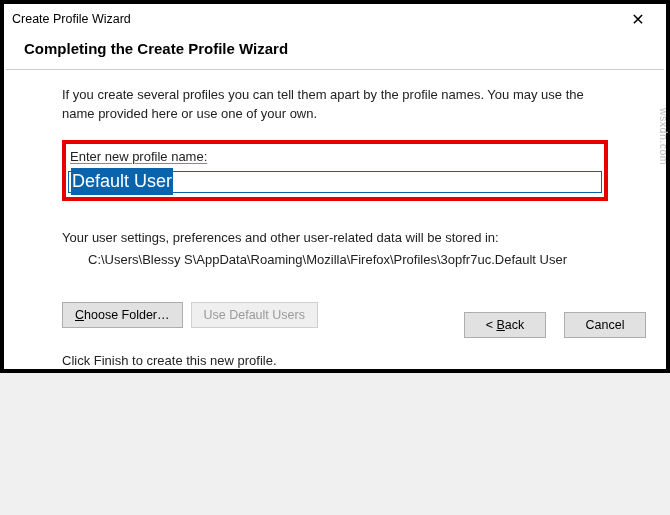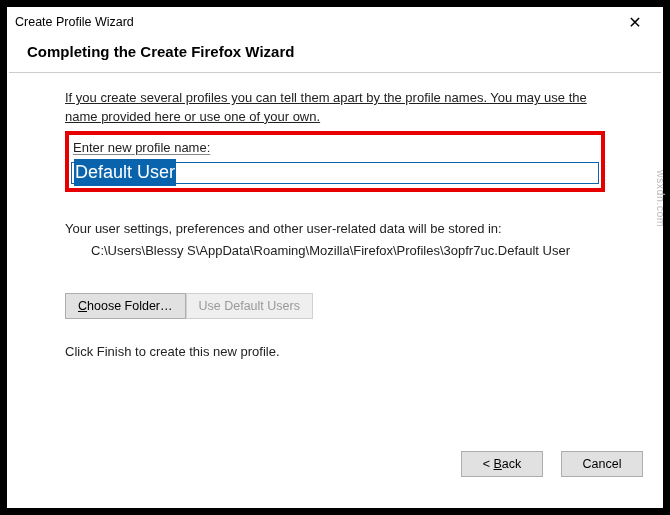--- a/index.html
+++ b/index.html
@@ -7,23 +7,23 @@
     margin: 0;
     font-family: "Segoe UI", Tahoma, sans-serif;
     font-size: 13px;
     background: #f0f0f0;
     width: 670px;
     height: 515px;
     overflow: hidden;
   }
   .window {
     width: 670px;
-    height: 515px;
+    height: 373px;
     background: #ffffff;
-    border: 7px solid #000000;
+    border: 4px solid #000000;
     position: relative;
   }
   .titlebar {
     height: 30px;
     display: flex;
     align-items: center;
     padding: 0 8px;
     font-size: 12.5px;
     color: #000;
     border-bottom: 0;
@@ -52,22 +52,21 @@
     border: none;
     border-top: 1px solid #ccc;
     margin: 0 2px;
   }
   .content {
     padding: 16px 58px 0 58px;
     color: #222;
     line-height: 1.45;
   }
   .intro {
-    margin-bottom: 4px;
-    text-decoration: underline;
+    margin-bottom: 16px;
   }
   .highlight-box {
     border: 4px solid #e60000;
     padding: 2px 2px 4px 2px;
     margin-bottom: 28px;
   }
   .label-row {
     padding: 2px 2px 4px 2px;
     text-decoration: underline;
     text-decoration-color: #888;
@@ -91,21 +90,21 @@
     margin-bottom: 4px;
   }
   .storage-path {
     padding-left: 26px;
     padding-right: 30px;
     margin-bottom: 32px;
     word-break: break-all;
   }
   .folder-buttons {
     display: flex;
-    gap: 0;
+    gap: 8px;
     margin-bottom: 24px;
   }
   .btn {
     min-width: 86px;
     height: 26px;
     padding: 0 12px;
     border: 1px solid #adadad;
     background: #e1e1e1;
     font-family: inherit;
     font-size: 12.5px;
@@ -158,21 +157,21 @@
 <div class="window">
 
   <div class="titlebar">
     <span class="title">Create Profile Wizard</span>
     <div class="close-btn">
       <span>✕</span>
     </div>
   </div>
 
   <div class="heading-wrap">
-    <div class="heading">Completing the Create Firefox Wizard</div>
+    <div class="heading">Completing the Create Profile Wizard</div>
   </div>
 
   <hr class="separator">
 
   <div class="content">
 
     <div class="intro">If you create several profiles you can tell them apart by the profile names. You may use the name provided here or use one of your own.</div>
 
     <div class="highlight-box">
       <div class="label-row">Enter new profile name:</div>

